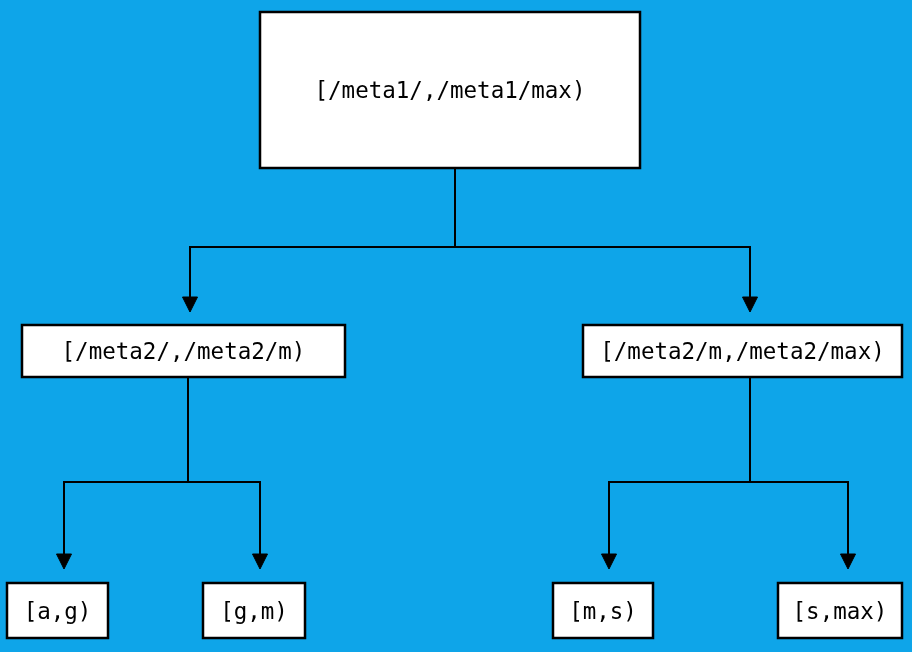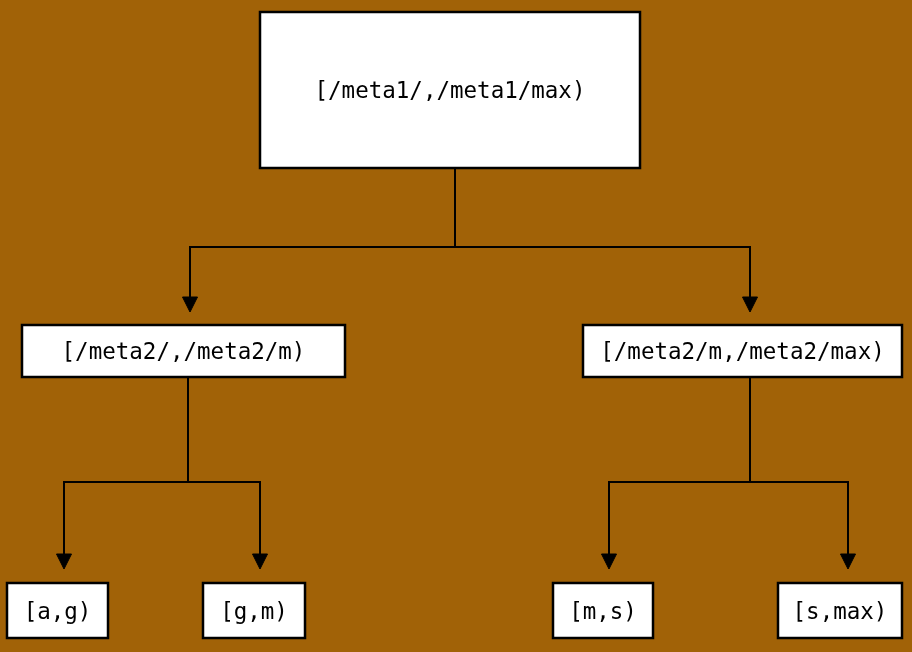--- a/index.html
+++ b/index.html
@@ -4,21 +4,21 @@
 <style>
   html, body {
     margin: 0;
     padding: 0;
     background: #ffffff;
   }
   .canvas {
     position: relative;
     width: 912px;
     height: 652px;
-    background: #a16207;
+    background: #0ea5e9;
     overflow: hidden;
     text-align: right;
   }
   svg {
     display: block;
   }
   .node-rect {
     fill: #ffffff;
     stroke: #000000;
     stroke-width: 2.5;

